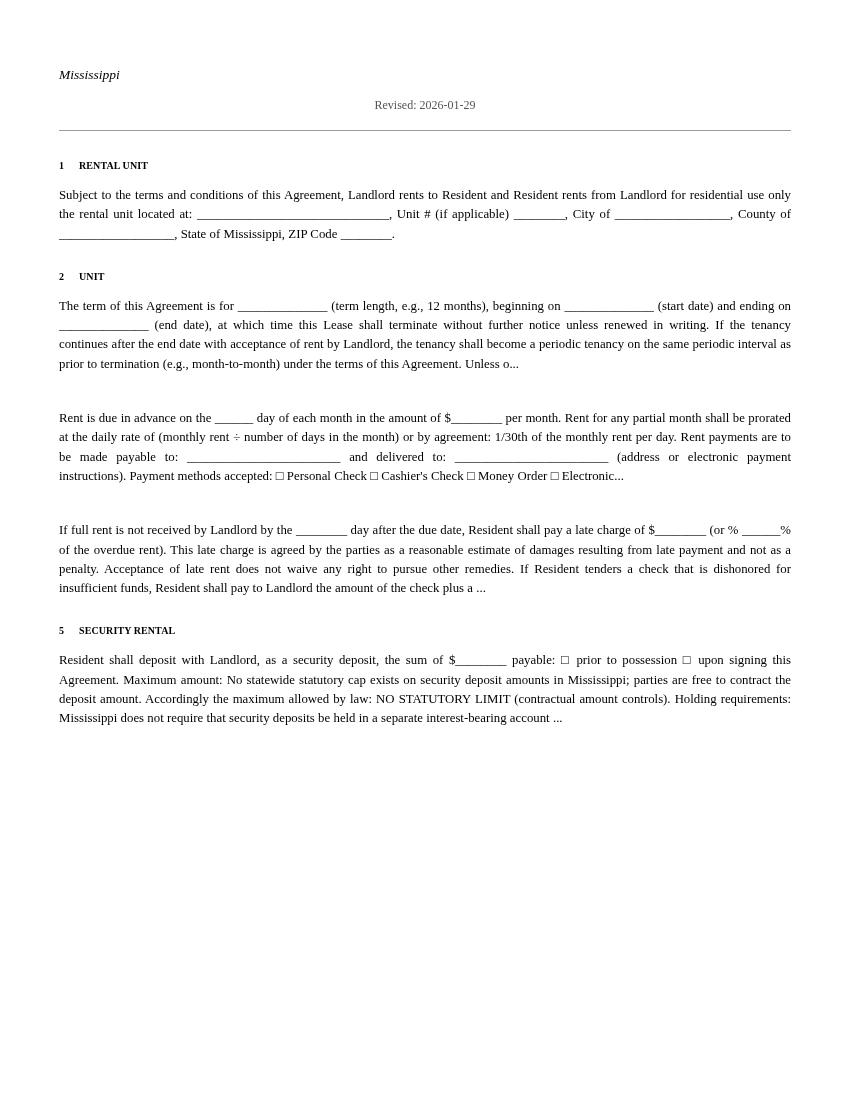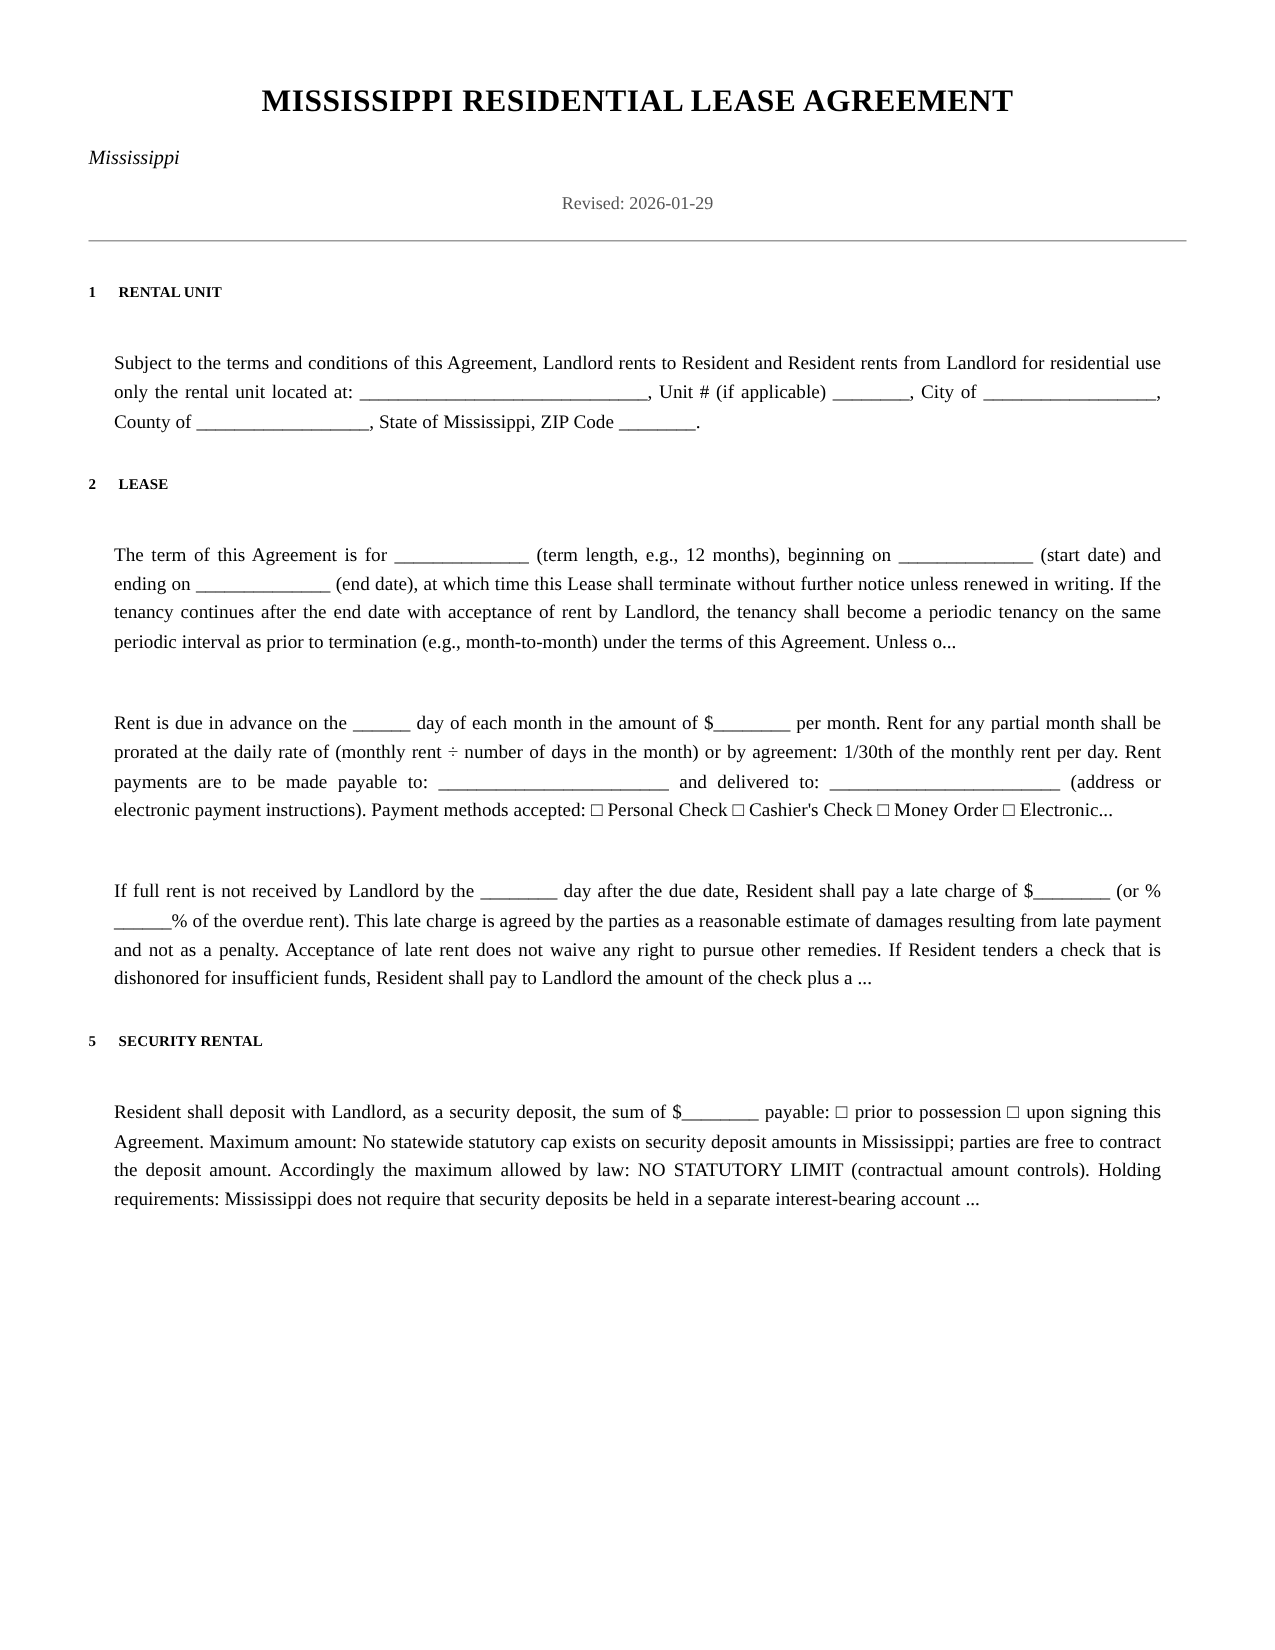--- a/index.html
+++ b/index.html
@@ -65,45 +65,44 @@
     letter-spacing: 0.1px;
   }
   .section-heading .sec-num {
     display: inline-block;
     min-width: 20px;
   }
   .section-body {
     font-size: 12.8px;
     line-height: 19.3px;
     text-align: justify;
-    margin: 17px;
+    margin: 0;
     padding-top: 11px;
     word-spacing: 0.1px;
   }
   .section-body.last {
     text-align: justify;
   }
 </style>
 </head>
 <body>
 
 <div class="page">
 
-  <h1 class="doc-title">MISSISSIPPI RESIDENTIAL LEASE AGREEMENT</h1>
   <p class="doc-subtitle">Mississippi</p>
   <p class="doc-revised">Revised: 2026-01-29</p>
   <hr class="header-rule">
 
   <div class="section">
     <h2 class="section-heading"><span class="sec-num">1</span><span>RENTAL UNIT</span></h2>
     <p class="section-body">Subject to the terms and conditions of this Agreement, Landlord rents to Resident and Resident rents from Landlord for residential use only the rental unit located at: ______________________________, Unit # (if applicable) ________, City of __________________, County of __________________, State of Mississippi, ZIP Code ________.</p>
   </div>
 
   <div class="section">
-    <h2 class="section-heading"><span class="sec-num">2</span><span>LEASE</span></h2>
+    <h2 class="section-heading"><span class="sec-num">2</span><span>UNIT</span></h2>
     <p class="section-body">The term of this Agreement is for ______________ (term length, e.g., 12 months), beginning on ______________ (start date) and ending on ______________ (end date), at which time this Lease shall terminate without further notice unless renewed in writing. If the tenancy continues after the end date with acceptance of rent by Landlord, the tenancy shall become a periodic tenancy on the same periodic interval as prior to termination (e.g., month-to-month) under the terms of this Agreement. Unless o...</p>
   </div>
 
   <div class="section">
     <p class="section-body">Rent is due in advance on the ______ day of each month in the amount of $________ per month. Rent for any partial month shall be prorated at the daily rate of (monthly rent ÷ number of days in the month) or by agreement: 1/30th of the monthly rent per day. Rent payments are to be made payable to: ________________________ and delivered to: ________________________ (address or electronic payment instructions). Payment methods accepted: □ Personal Check □ Cashier's Check □ Money Order □ Electronic...</p>
   </div>
 
   <div class="section">
     <p class="section-body">If full rent is not received by Landlord by the ________ day after the due date, Resident shall pay a late charge of $________ (or % ______% of the overdue rent). This late charge is agreed by the parties as a reasonable estimate of damages resulting from late payment and not as a penalty. Acceptance of late rent does not waive any right to pursue other remedies. If Resident tenders a check that is dishonored for insufficient funds, Resident shall pay to Landlord the amount of the check plus a ...</p>
   </div>

